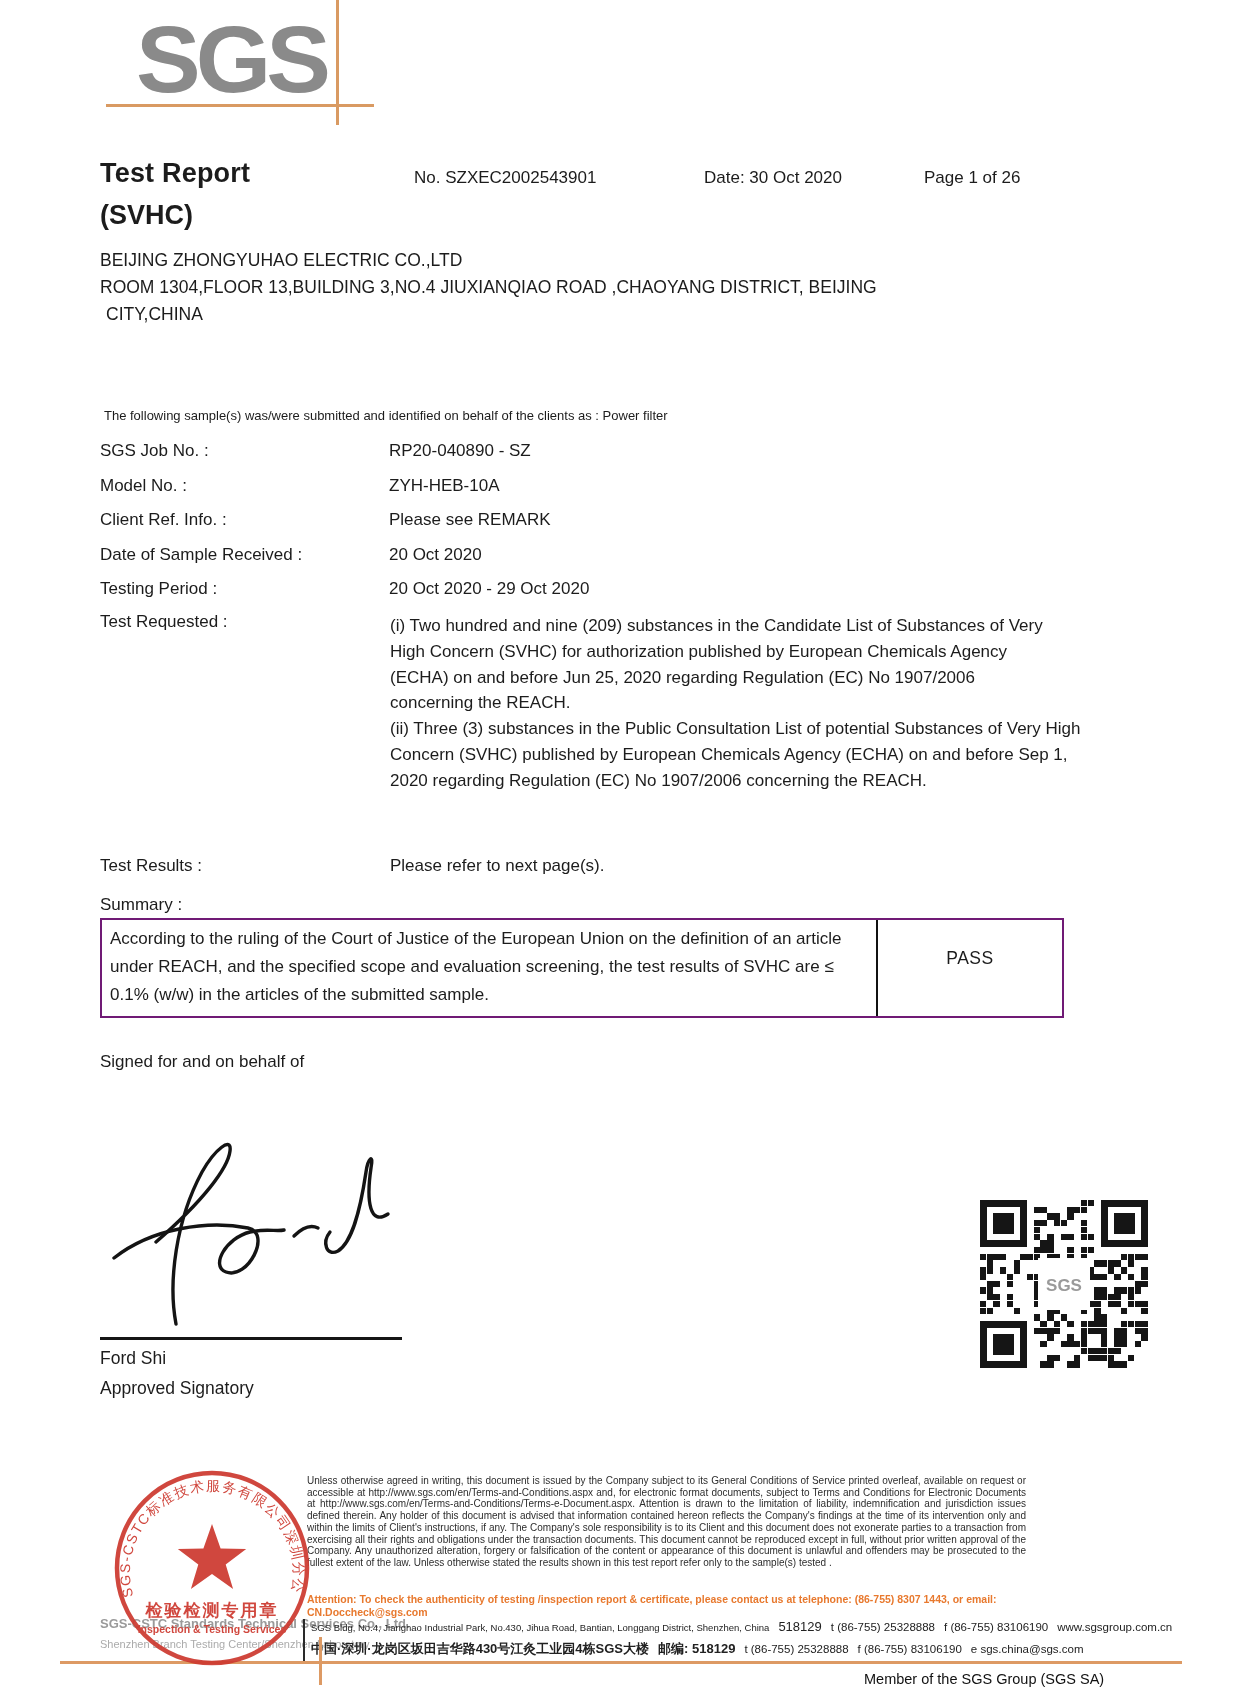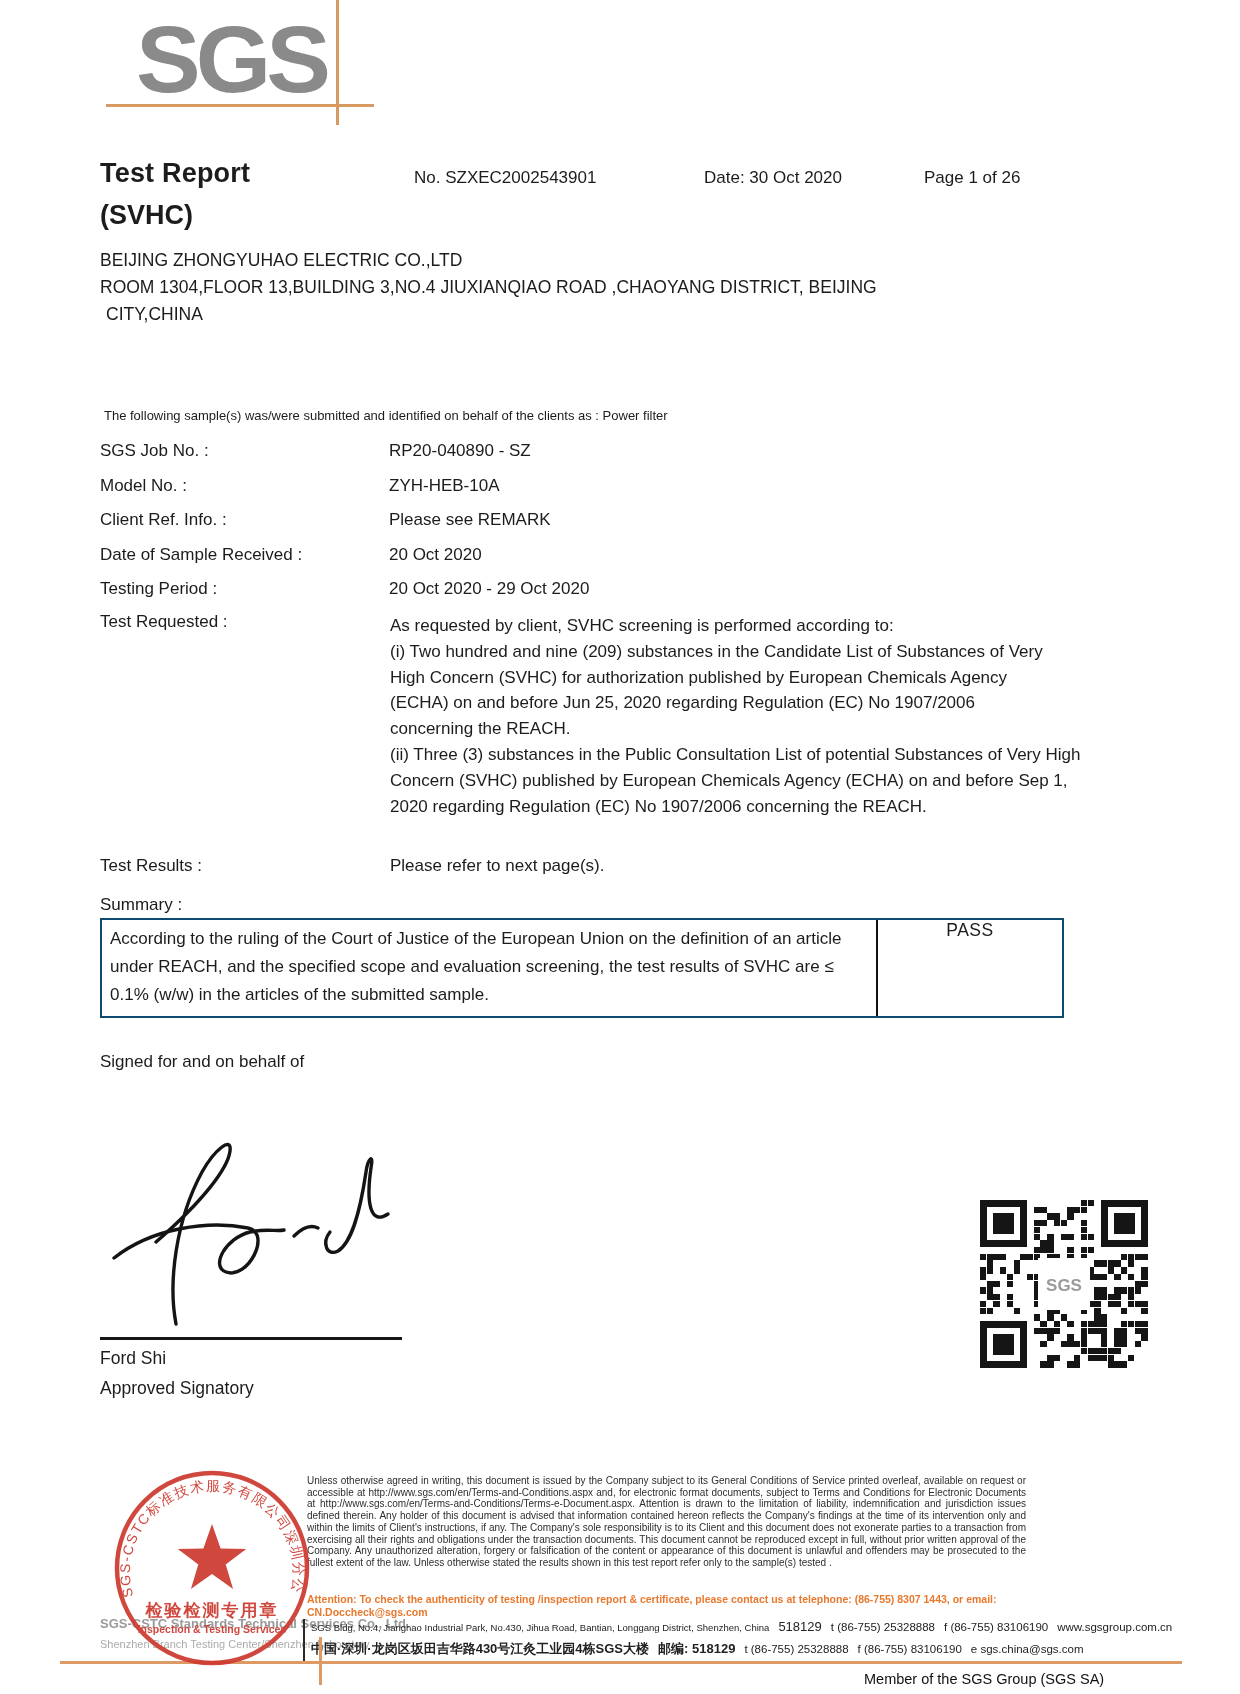--- a/index.html
+++ b/index.html
@@ -30,23 +30,23 @@
   .tr-label{left:100px;top:612px;font-size:17px;}
   .tr-value{left:390px;top:613px;width:700px;font-size:17px;line-height:25.8px;}
   .tr-value .p{width:100%;}
   .tr-value .p1{width:672px;}
   .tr-value .p2{width:700px;}
 
   .res-label{left:100px;top:856px;font-size:17px;}
   .res-value{left:390px;top:856px;font-size:17px;}
 
   .sum-head{left:100px;top:895px;font-size:17px;}
-  .sum-box{left:100px;top:918px;width:960px;height:96px;border:2px solid #0c4a6e;display:flex;}
+  .sum-box{left:100px;top:918px;width:960px;height:96px;border:2px solid #701a75;display:flex;}
   .sum-text{flex:1;padding:5px 10px 0 8px;font-size:17px;line-height:28px;}
-  .sum-verdict{width:184px;border-left:2px solid #111;text-align:center;padding-top:0;
+  .sum-verdict{width:184px;border-left:2px solid #111;text-align:center;padding-top:28px;
                font-size:17.5px;letter-spacing:.5px;}
 
   .signed1{left:100px;top:1052px;font-size:17px;}
   .signed2{left:100px;top:1076px;font-size:17px;}
 
   .sig-svg{left:96px;top:1120px;}
   .sig-line{left:100px;top:1337px;width:302px;height:3px;background:#161616;}
   .sig-name{left:100px;top:1348px;font-size:17.5px;}
   .sig-role{left:100px;top:1378px;font-size:17.5px;}
 
@@ -101,21 +101,20 @@
   <div class="abs frow fvalue" style="top:476px">ZYH-HEB-10A</div>
   <div class="abs frow flabel" style="top:510px">Client Ref. Info. :</div>
   <div class="abs frow fvalue" style="top:510px">Please see REMARK</div>
   <div class="abs frow flabel" style="top:545px">Date of Sample Received :</div>
   <div class="abs frow fvalue" style="top:545px">20 Oct 2020</div>
   <div class="abs frow flabel" style="top:579px">Testing Period :</div>
   <div class="abs frow fvalue" style="top:579px">20 Oct 2020 - 29 Oct 2020</div>
 
   <div class="abs tr-label">Test Requested :</div>
   <div class="abs tr-value">
-    <div class="p">As requested by client, SVHC screening is performed according to:</div>
     <div class="p p1">(i) Two hundred and nine (209) substances in the Candidate List of Substances of Very High Concern (SVHC) for authorization published by European Chemicals Agency (ECHA) on and before Jun 25, 2020 regarding Regulation (EC) No 1907/2006 concerning the REACH.</div>
     <div class="p p2">(ii) Three (3) substances in the Public Consultation List of potential Substances of Very High Concern (SVHC) published by European Chemicals Agency (ECHA) on and before Sep 1, 2020 regarding Regulation (EC) No 1907/2006 concerning the REACH.</div>
   </div>
 
   <div class="abs res-label">Test Results :</div>
   <div class="abs res-value">Please refer to next page(s).</div>
 
   <div class="abs sum-head">Summary :</div>
   <div class="abs sum-box">
     <div class="sum-text">According to the ruling of the Court of Justice of the European Union on the definition of an article under REACH, and the specified scope and evaluation screening, the test results of SVHC are ≤ 0.1% (w/w) in the articles of the submitted sample.</div>

